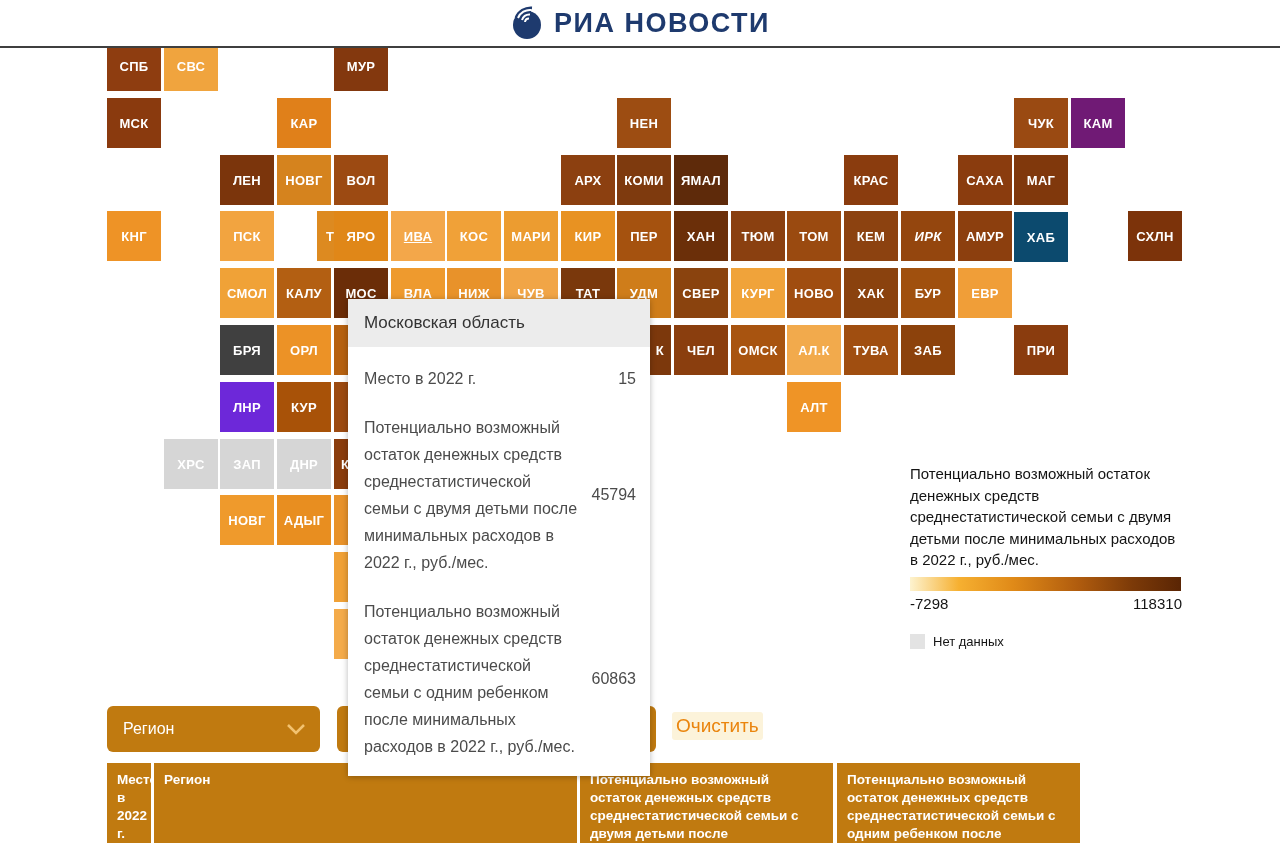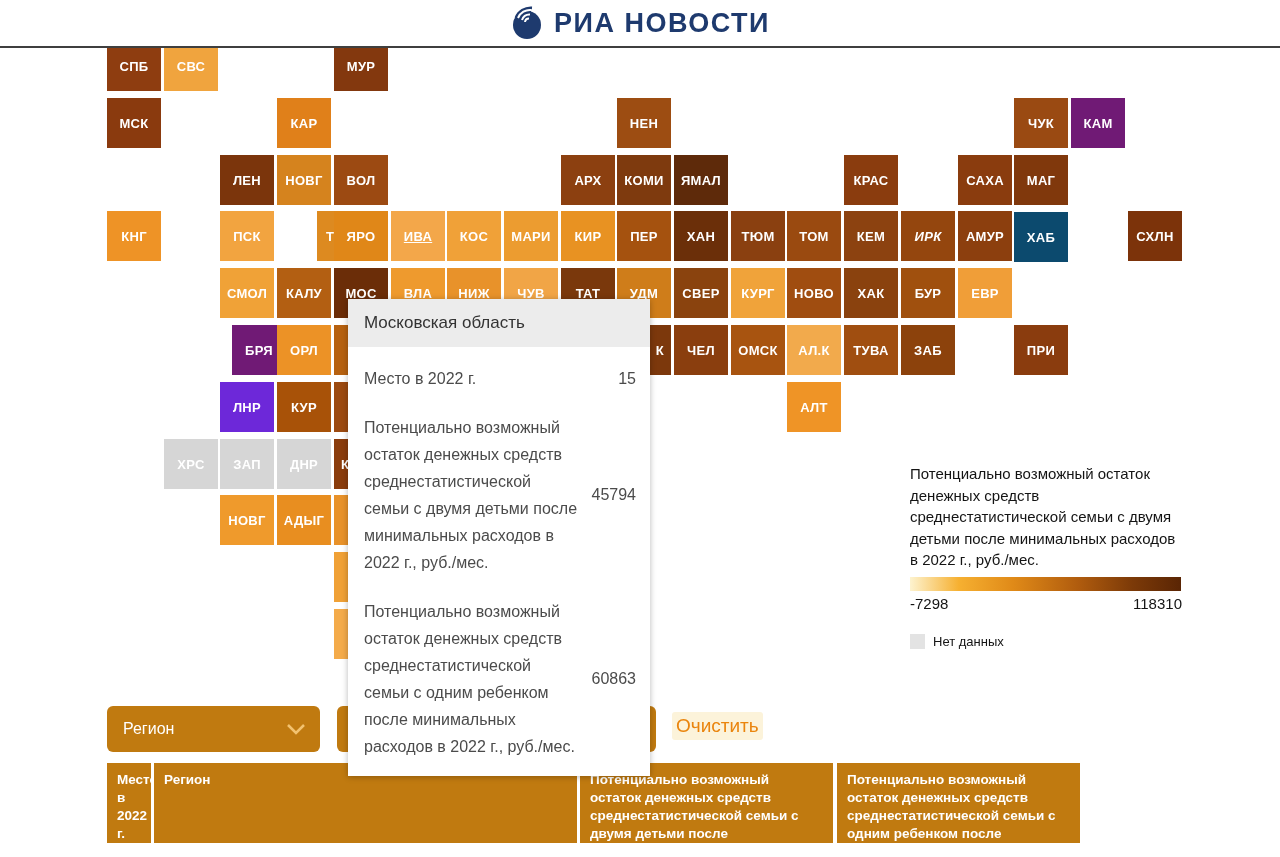--- a/index.html
+++ b/index.html
@@ -191,21 +191,21 @@
     </div>
     <div class="tile" style="left: 844px; top: 268px; background: rgb(138, 66, 14);">
       <span>ХАК</span>
     </div>
     <div class="tile" style="left: 901px; top: 268px; background: rgb(160, 80, 14);">
       <span>БУР</span>
     </div>
     <div class="tile" style="left: 958px; top: 268px; background: rgb(240, 158, 56);">
       <span>ЕВР</span>
     </div>
-    <div class="tile" style="left: 232px; top: 325px; background: #701a75;">
+    <div class="tile" style="left: 220px; top: 325px; background: #404040;">
       <span>БРЯ</span>
     </div>
     <div class="tile" style="left: 277px; top: 325px; background: rgb(236, 146, 38);">
       <span>ОРЛ</span>
     </div>
     <div class="tile" style="left: 334px; top: 325px; background: rgb(182, 97, 16);">
       <span></span>
     </div>
     <div class="tile" style="left: 617px; top: 325px; background: rgb(124, 56, 12); justify-content: flex-end; padding-right: 7px;">
       <span>К</span>

